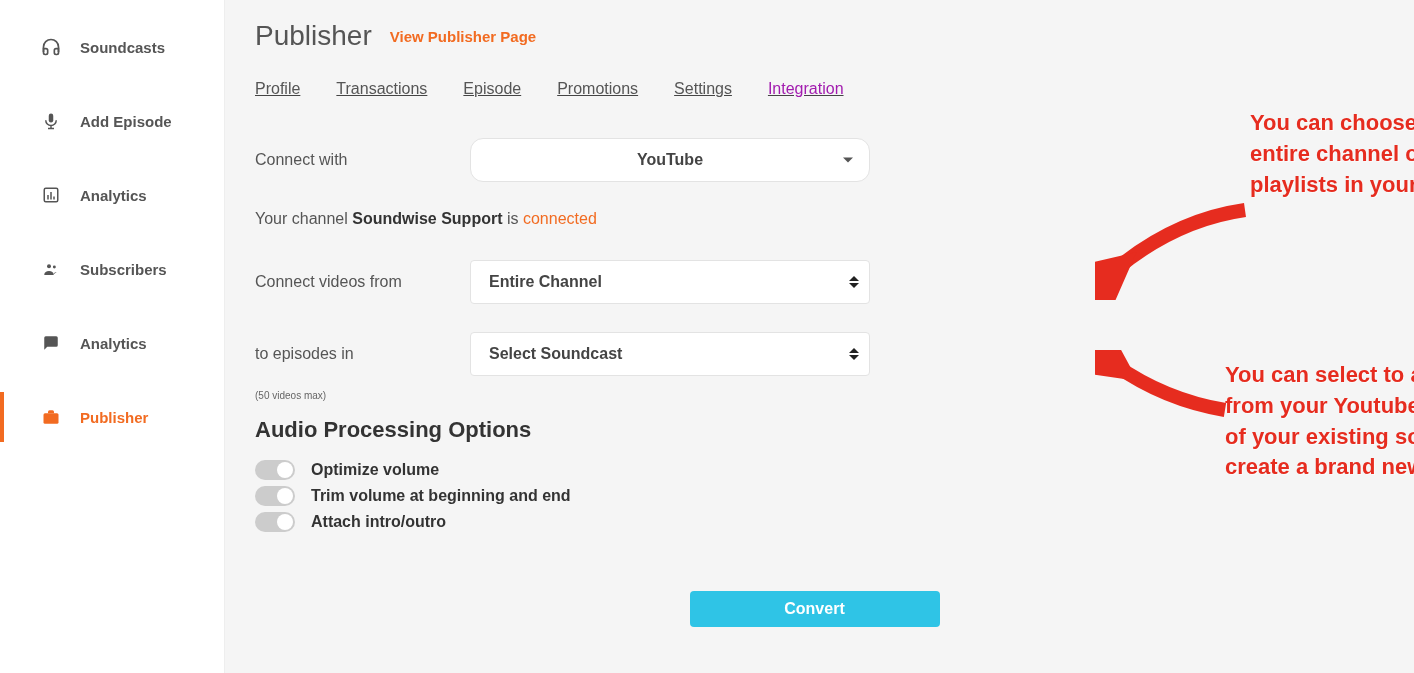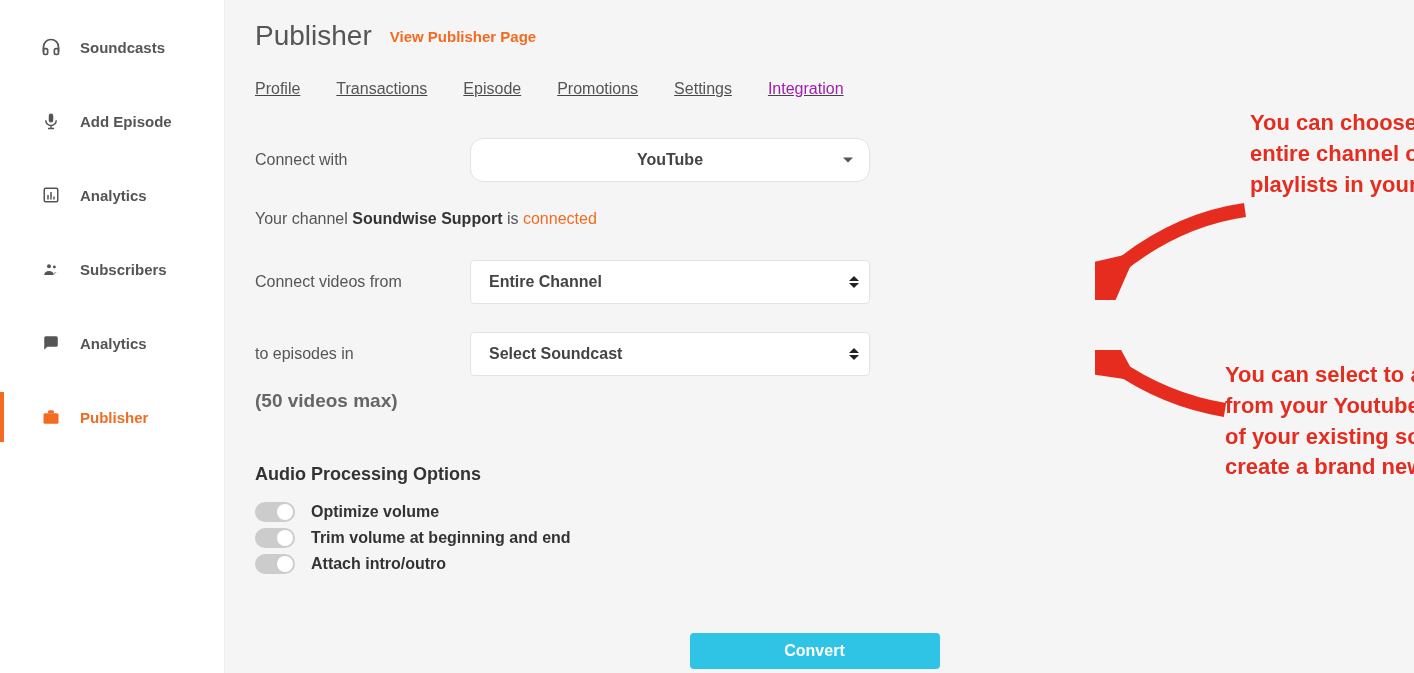--- a/index.html
+++ b/index.html
@@ -140,28 +140,27 @@
   border-top: 5px solid #222;
 }
 .status-line {
   font-size: 16px;
   color: #555;
   margin-bottom: 32px;
 }
 .status-line .bold { font-weight: 700; color: #333; }
 .status-line .connected { color: #f26b21; }
 .hint {
-  font-size: 19px;
+  font-size: 10px;
   color: #666;
   margin-top: -14px;
-  margin-bottom: 52px;
-  font-weight: bold;
+  margin-bottom: 16px;
 }
 .section-title {
-  font-size: 18px;
+  font-size: 22px;
   font-weight: 700;
   color: #333;
   margin-bottom: 14px;
 }
 .toggle-row {
   display: flex;
   align-items: center;
   padding: 3px 0;
 }
 .toggle {

